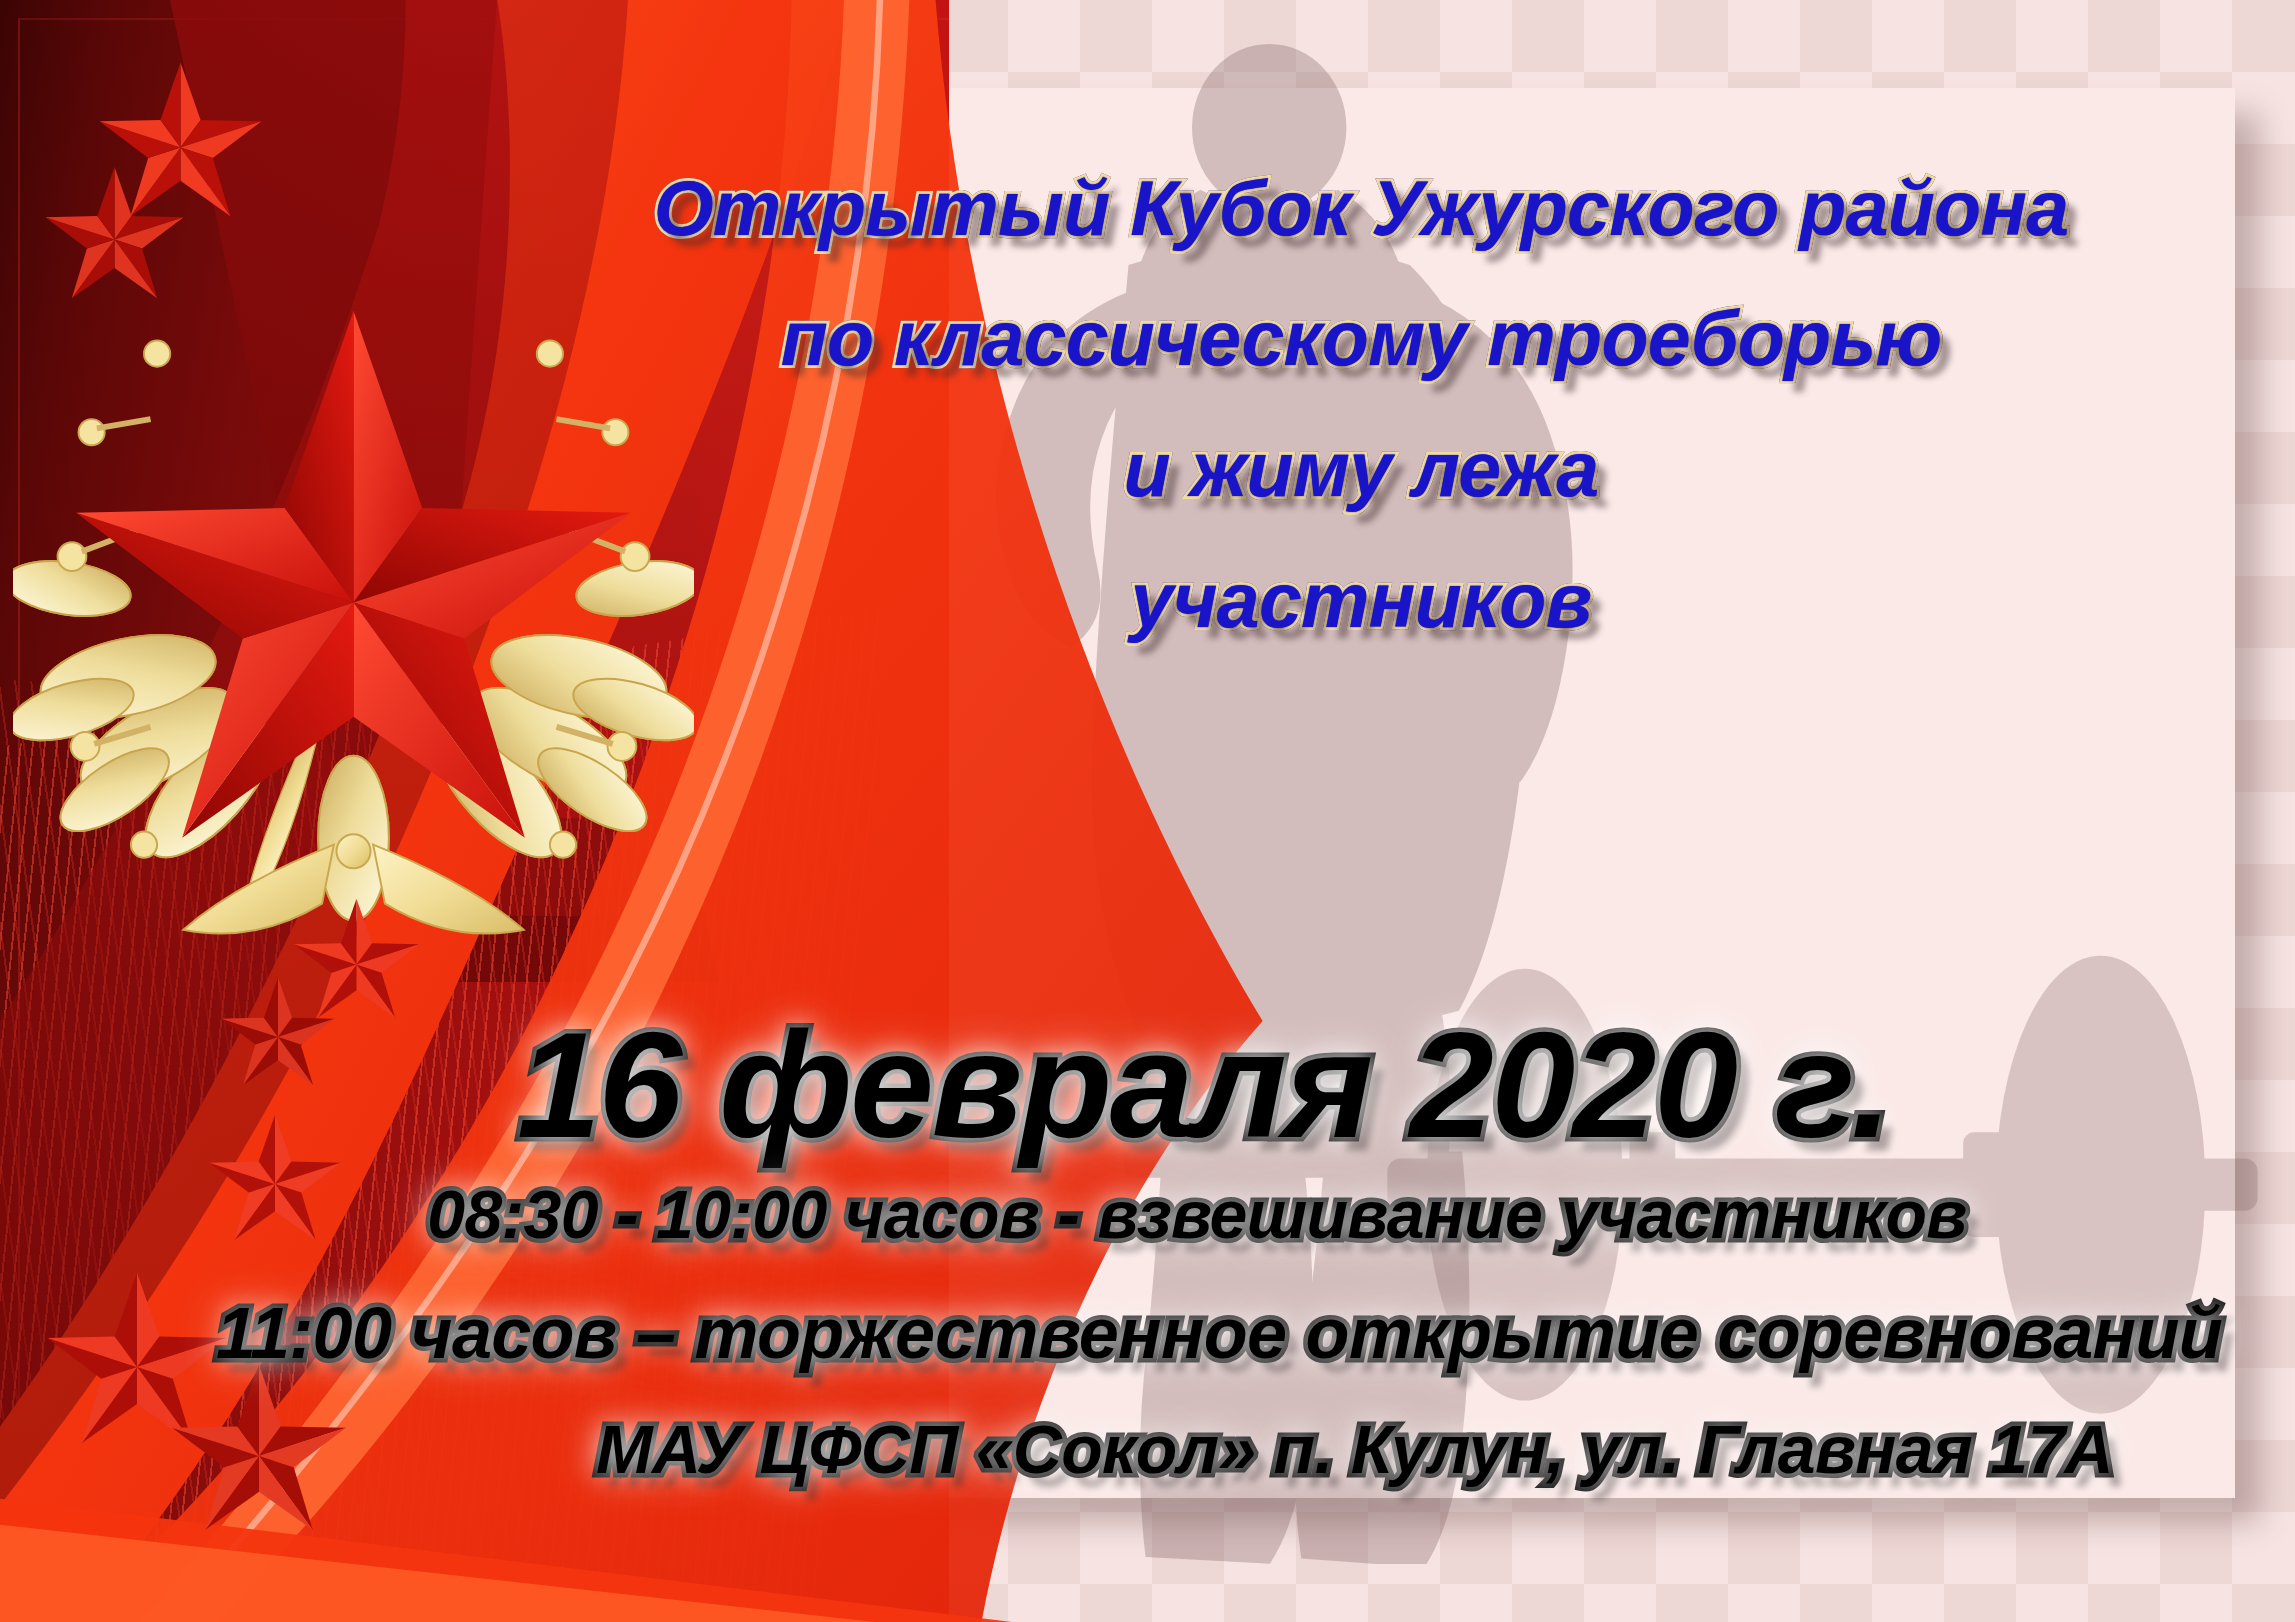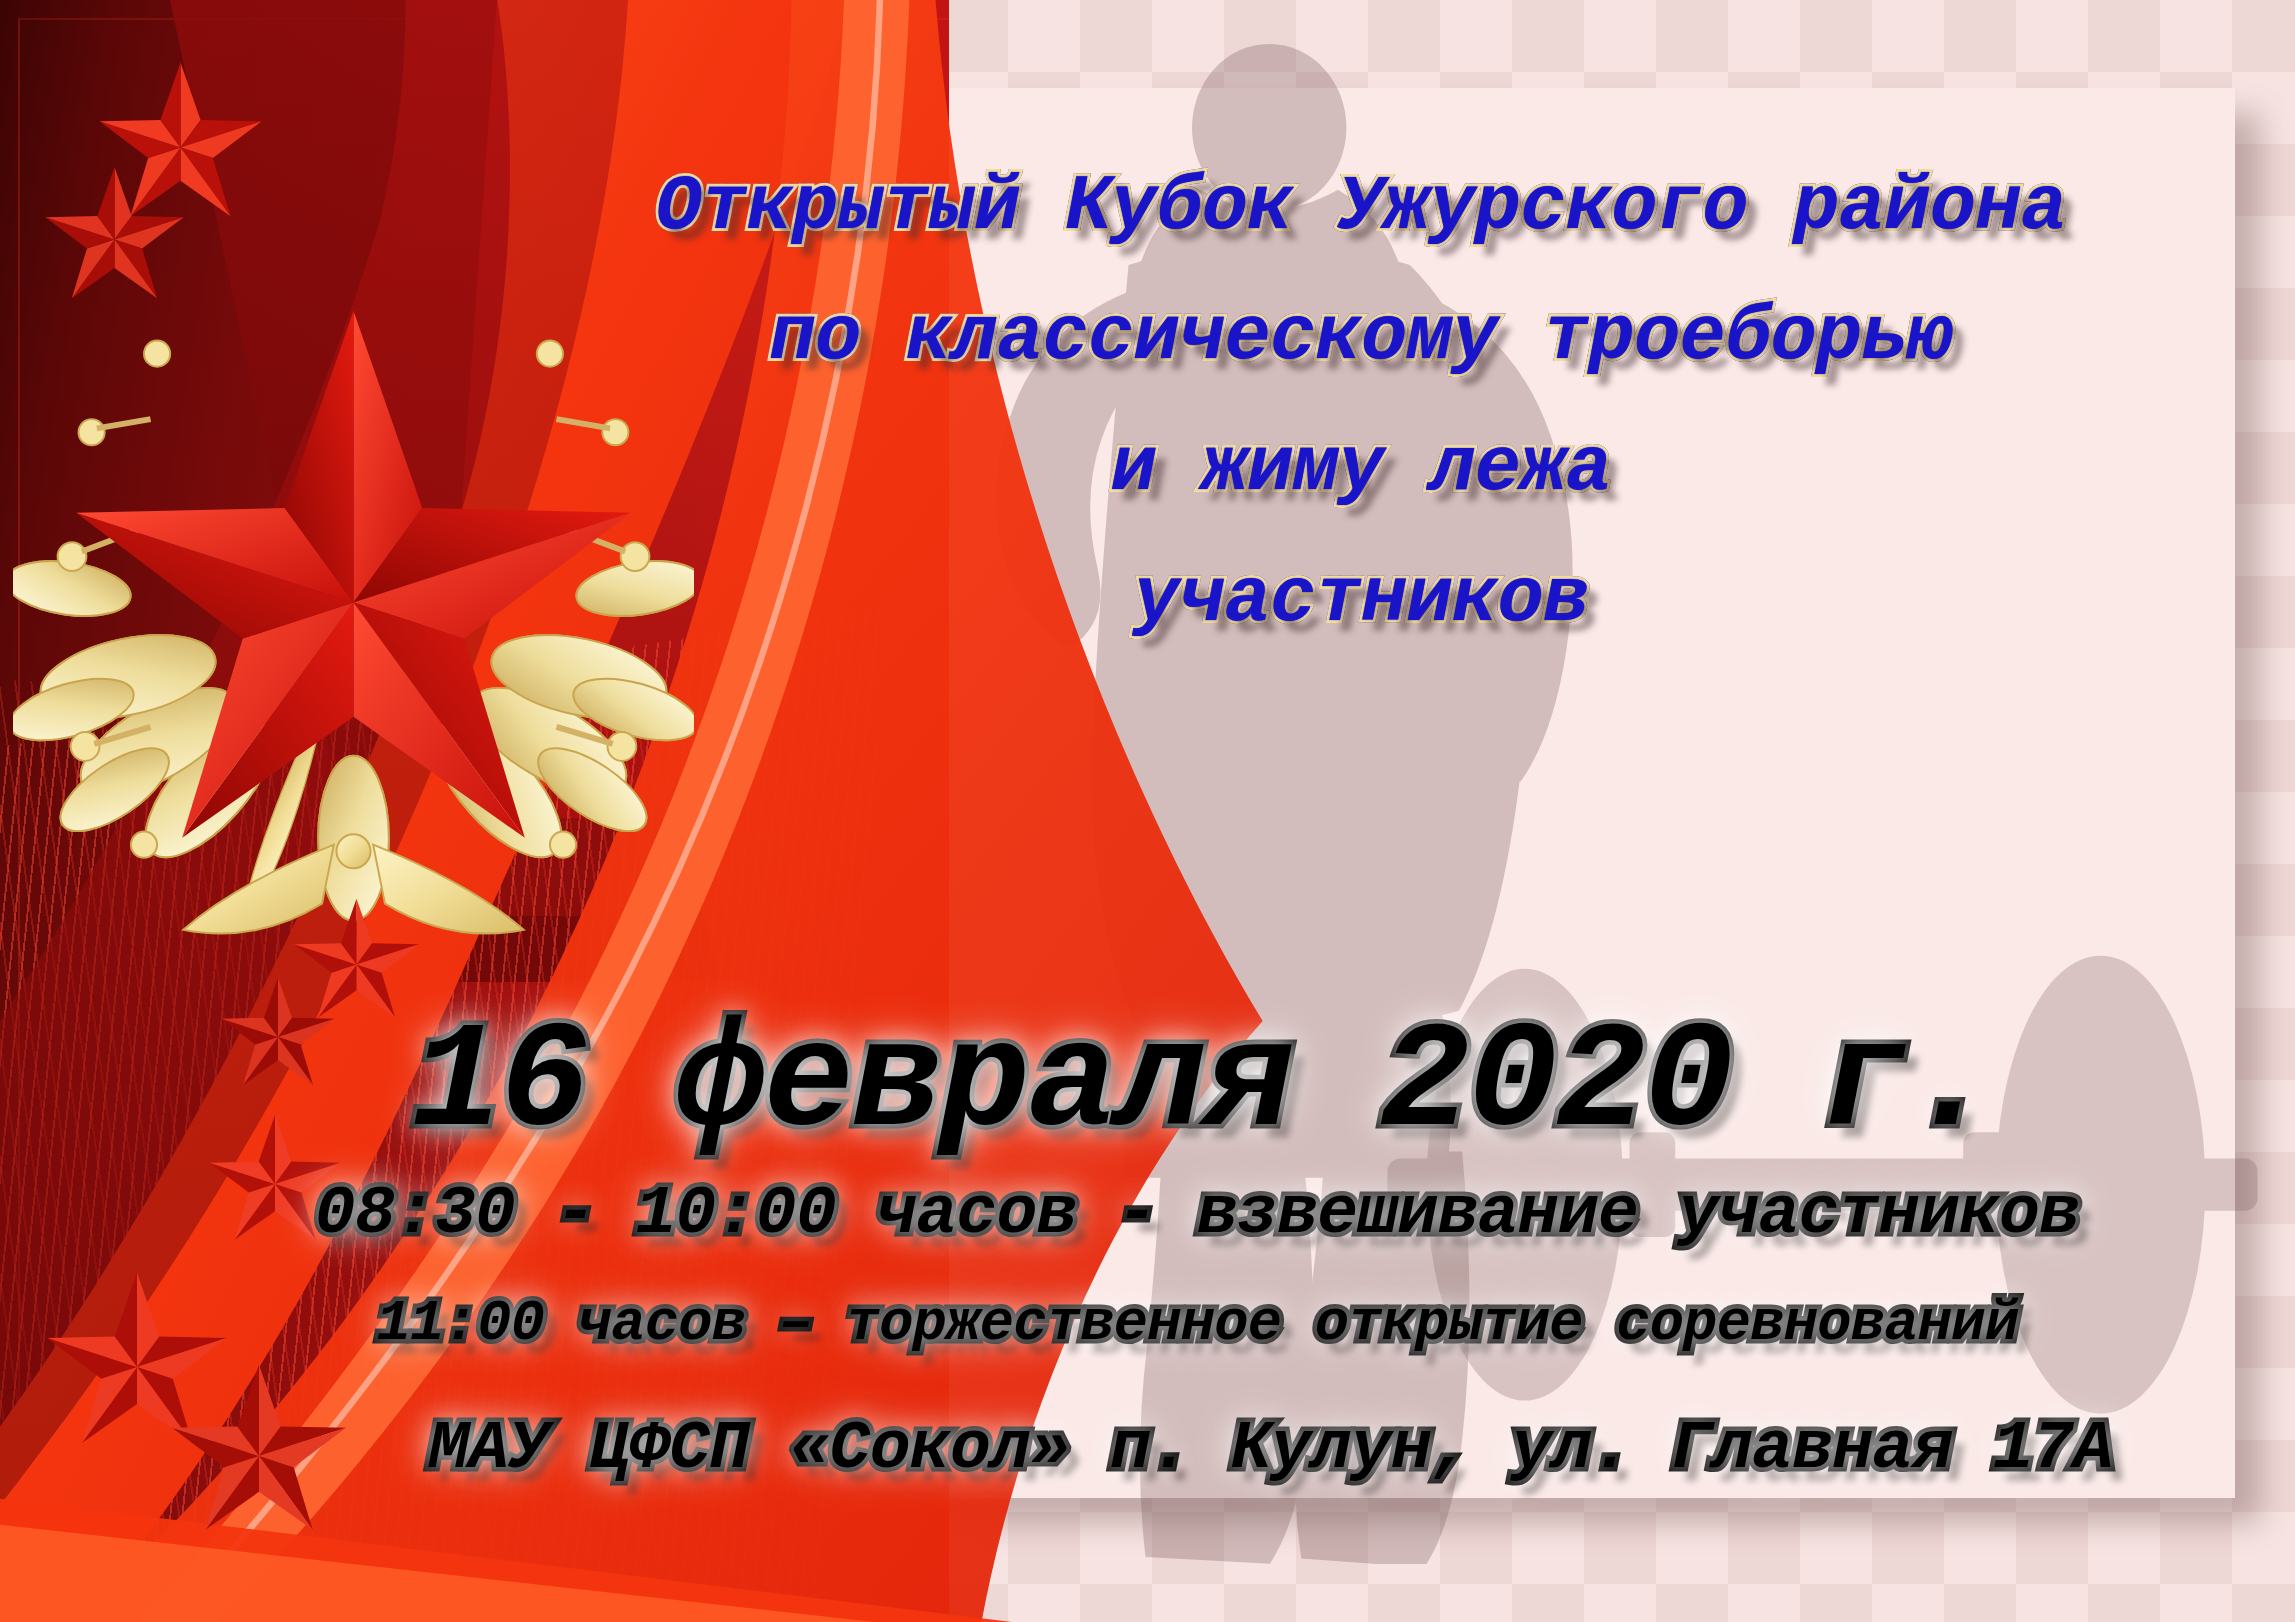--- a/index.html
+++ b/index.html
@@ -100,21 +100,21 @@
 
   
   .content{position:absolute; left:0; top:0; width:2295px; height:1623px;}
 
   .tline{
     position:absolute;
     text-align:center;
     white-space:nowrap;
     font-weight:700;
     font-style:italic;
-    font-family:Liberation Mono, monospace;
+    font-family:Liberation Sans, sans-serif;
     letter-spacing:-0.7px;
   }
 
   
   .blue{
     color:#1a14c8;
     -webkit-text-stroke:5.9px #f2dd9e;
     paint-order:stroke fill;
     text-shadow:
        10.5px 10.5px 6.5px rgba(60,40,45,.45),
@@ -139,21 +139,21 @@
 
   
   #l1{left:576px; top:164px; width:1570px; font-size:77px;}
   #l2{left:576px; top:294px; width:1570px; font-size:77px;}
   #l3{left:576px; top:425px; width:1570px; font-size:77px;}
   #l4{left:576px; top:556px; width:1570px; font-size:77px;}
   #l5{left:576px; top:697px; width:1570px; font-size:99px;}
 
   #d1{left:353px; top:998px; width:1701px; font-size:151px; letter-spacing:-2.6px;}
   #s1{left:281px; top:1175px; width:1832px; font-size:68px;}
-  #s2{left:216px; top:1292px; width:1963px; font-size:57px;}
+  #s2{left:216px; top:1292px; width:1963px; font-size:72px;}
   #s3{left:281px; top:1410px; width:1832px; font-size:68px;text-align:right;}
 </style>
 </head>
 <body>
 
 <div id="poster">
 
   <div class="checker"></div>
 
   <div class="panel"></div>

